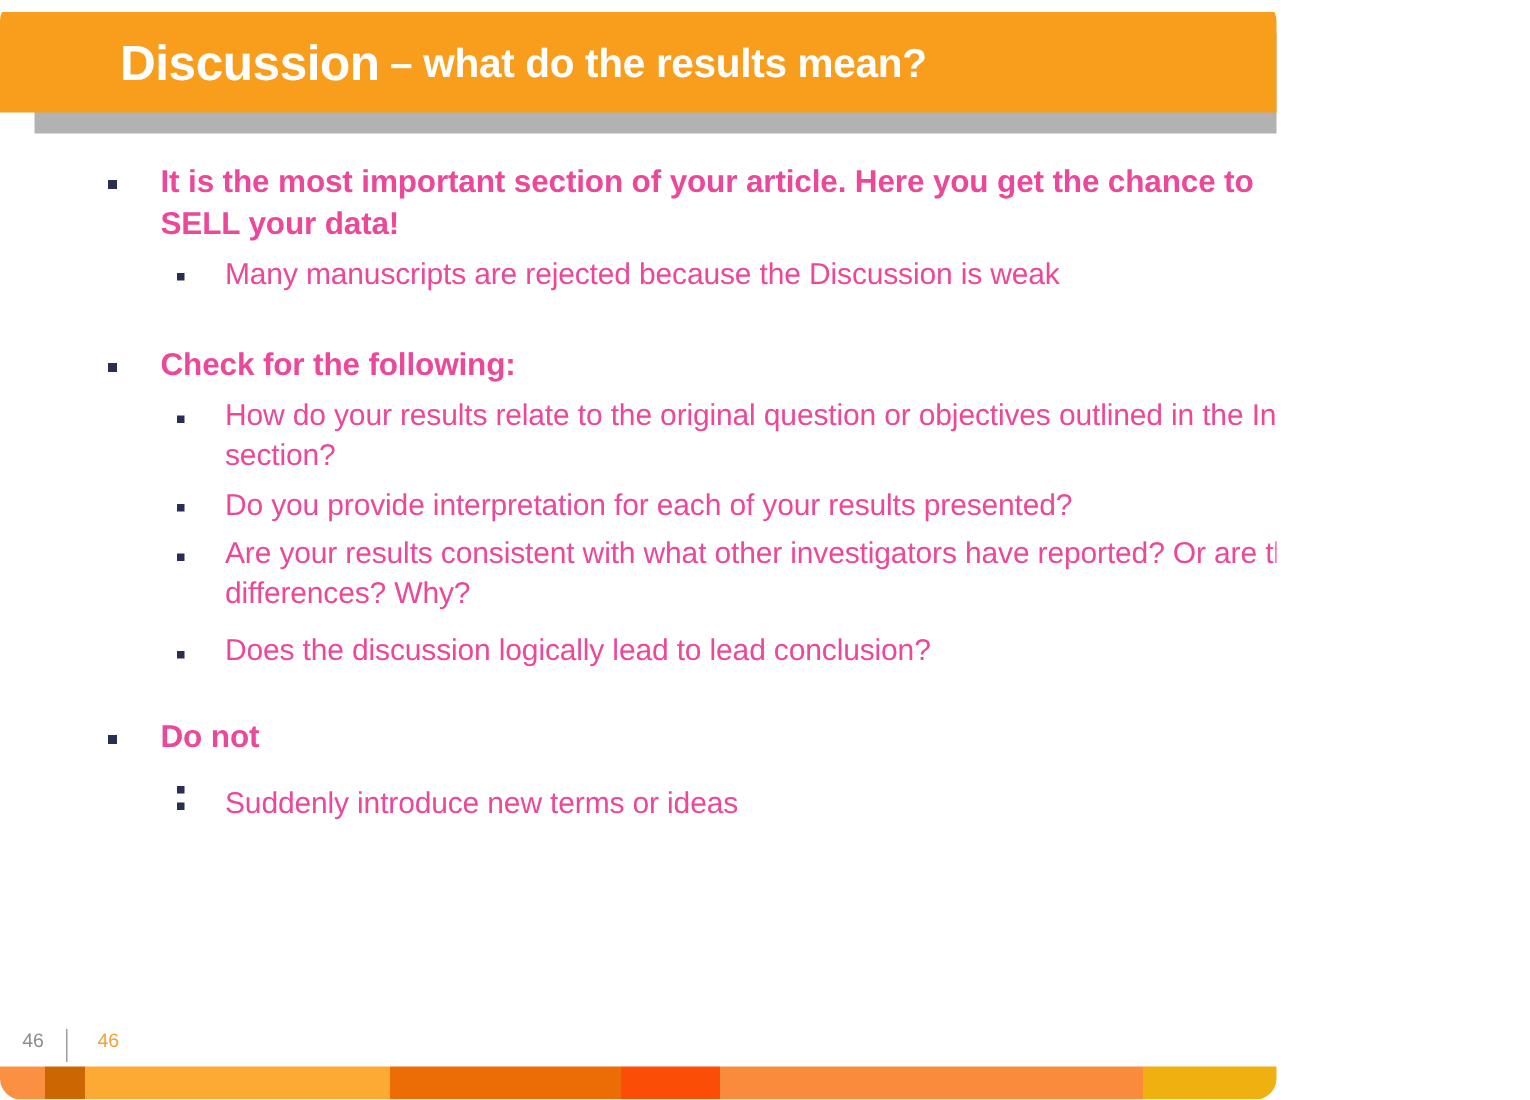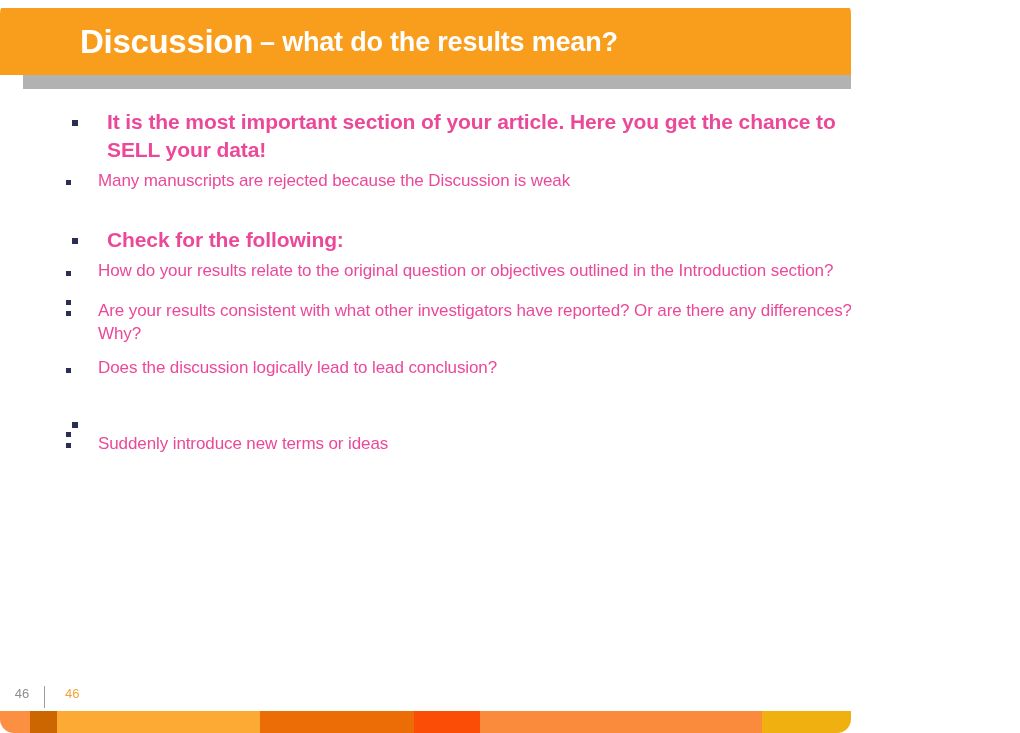--- a/index.html
+++ b/index.html
@@ -100,22 +100,22 @@
     height: 6px;
     top: 0.56em;
   }
   .lvl1 .bullet-text {
     max-width: 760px;
     letter-spacing: -0.1px;
   }
 
   
   .lvl2 {
-    padding-left: 66px;
-    font-size: 17px;
+    padding-left: 118px;
+    font-size: 20px;
     font-weight: normal;
     line-height: 1.33;
   }
   .lvl2 .bullet-mark {
     margin-right: 27px;
     width: 5px;
     height: 5px;
     top: 0.62em;
   }
   .lvl2 .bullet-text {
@@ -222,20 +222,21 @@
 
     <div class="bullet-row lvl2">
       <span class="bullet-mark"></span>
       <span class="bullet-text">How do your results relate to the original question or objectives outlined in the Introduction section?</span>
     </div>
 
     <div class="gap-sm"></div>
 
     <div class="bullet-row lvl2">
       <span class="bullet-mark"></span>
+      <span class="bullet-text">Do you provide interpretation for each of your results presented?</span>
     </div>
 
     <div class="gap-sm"></div>
 
     <div class="bullet-row lvl2">
       <span class="bullet-mark"></span>
       <span class="bullet-text">Are your results consistent with what other investigators have reported? Or are there any differences? Why?</span>
     </div>
 
     <div class="gap-sm"></div>
@@ -245,20 +246,21 @@
 
     <div class="bullet-row lvl2">
       <span class="bullet-mark"></span>
       <span class="bullet-text">Does the discussion logically lead to lead conclusion?</span>
     </div>
 
     <div class="gap-md"></div>
 
     <div class="bullet-row lvl1">
       <span class="bullet-mark"></span>
+      <span class="bullet-text">Do not</span>
     </div>
 
     <div class="gap-sm"></div>
 
     <div class="bullet-row lvl2">
       <span class="bullet-mark"></span>
     </div>
 
     <div class="gap-sm"></div>
 

